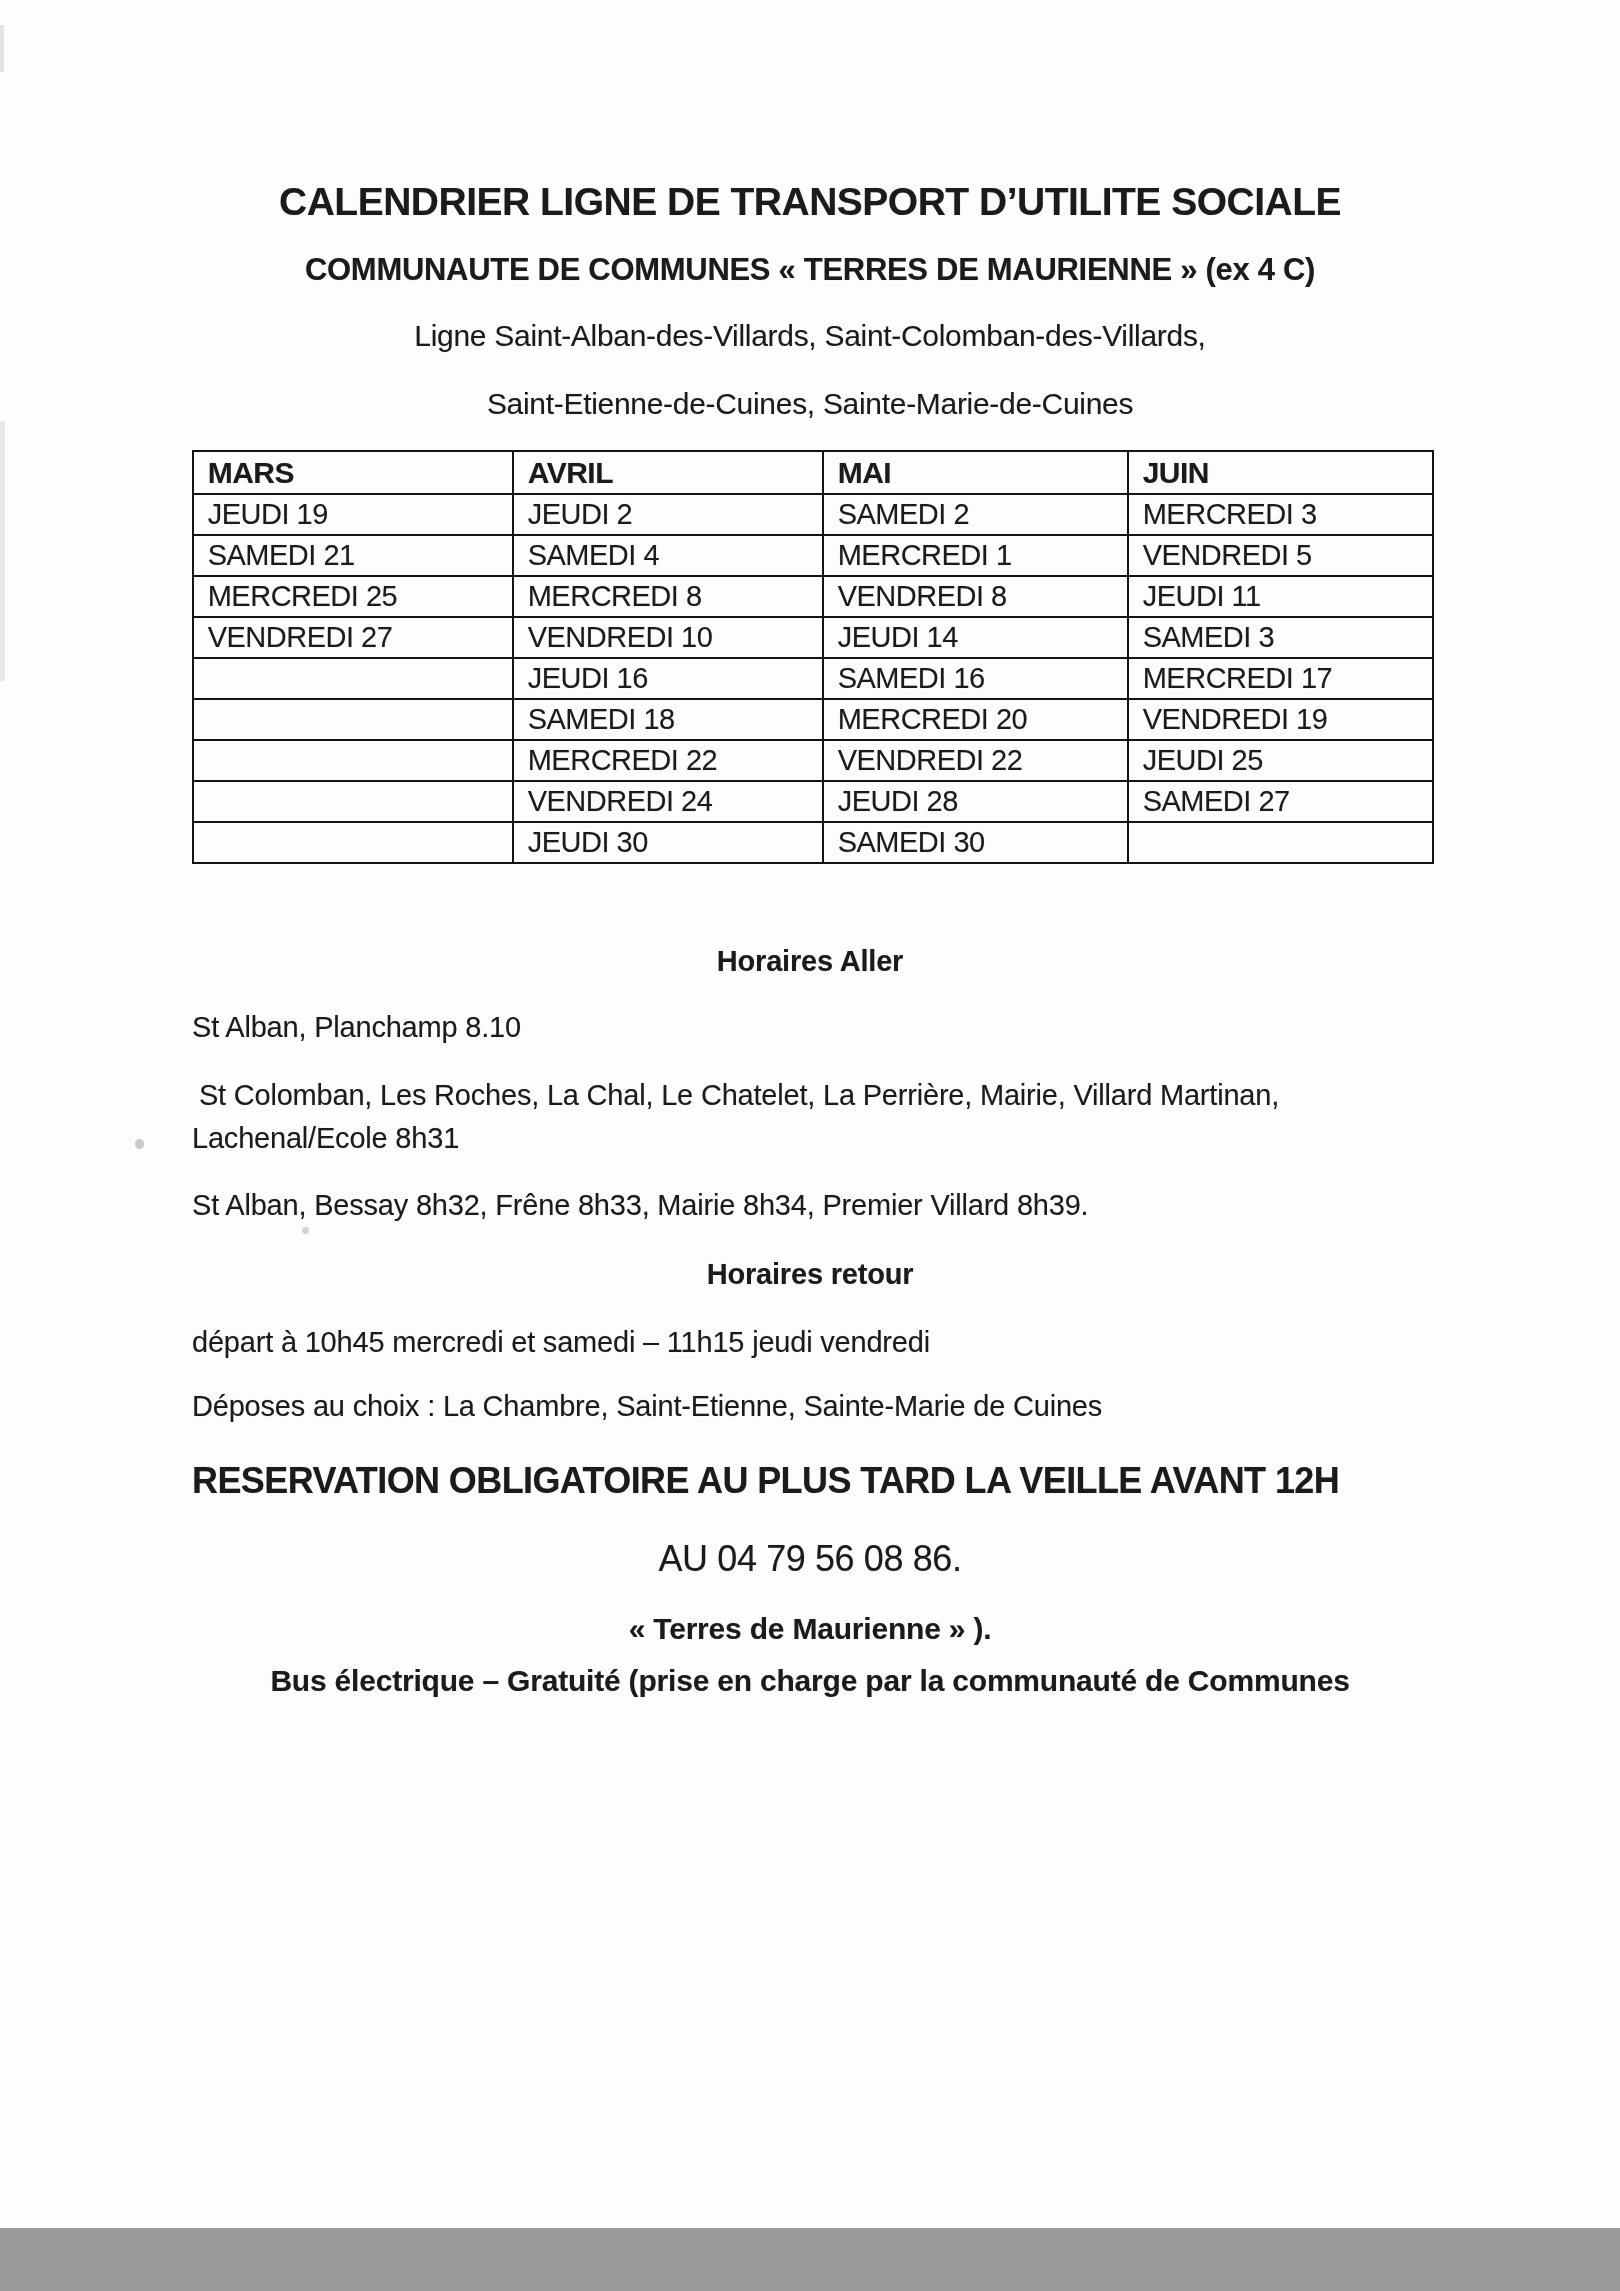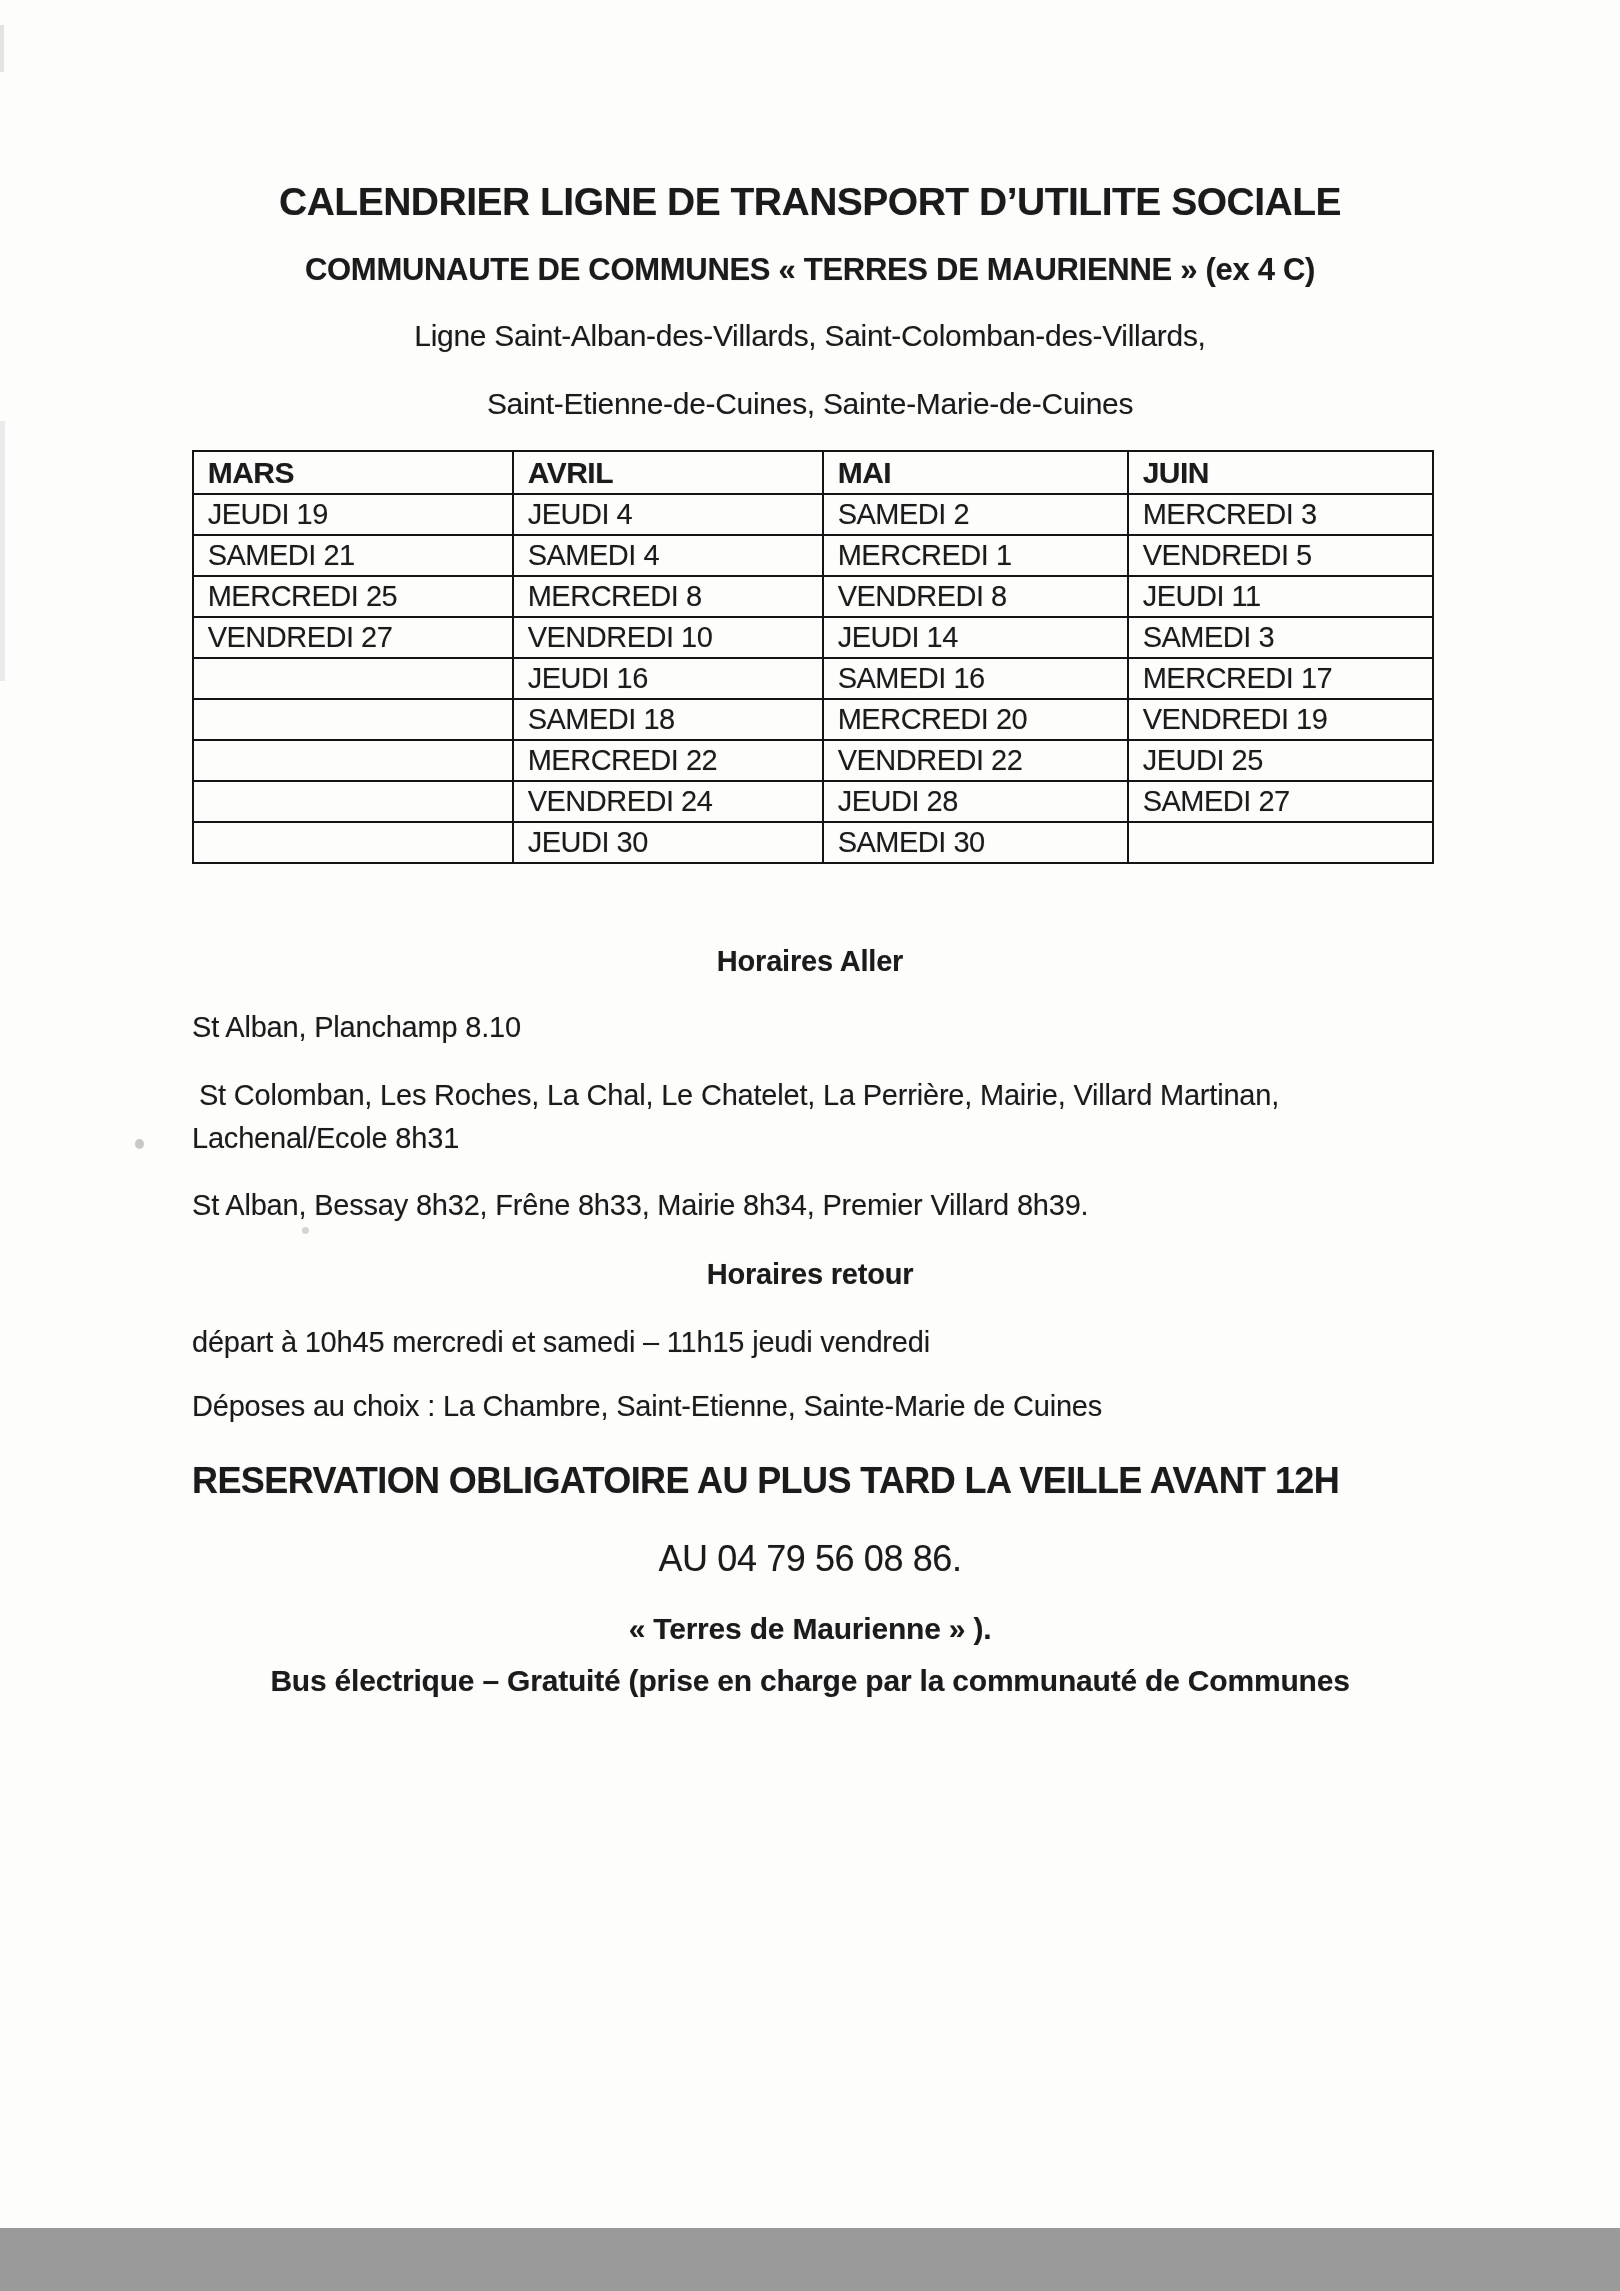--- a/index.html
+++ b/index.html
@@ -86,21 +86,21 @@
       <tr id="cal-head-row">
           <th>MARS</th>
           <th>AVRIL</th>
           <th>MAI</th>
           <th>JUIN</th>
         </tr>
     </thead>
     <tbody id="cal-body">
         <tr>
           <td>JEUDI 19</td>
-          <td>JEUDI 4</td>
+          <td>JEUDI 2</td>
           <td>SAMEDI 2</td>
           <td>MERCREDI 3</td>
         </tr>
         <tr>
           <td>SAMEDI 21</td>
           <td>SAMEDI 4</td>
           <td>MERCREDI 1</td>
           <td>VENDREDI 5</td>
         </tr>
         <tr>

